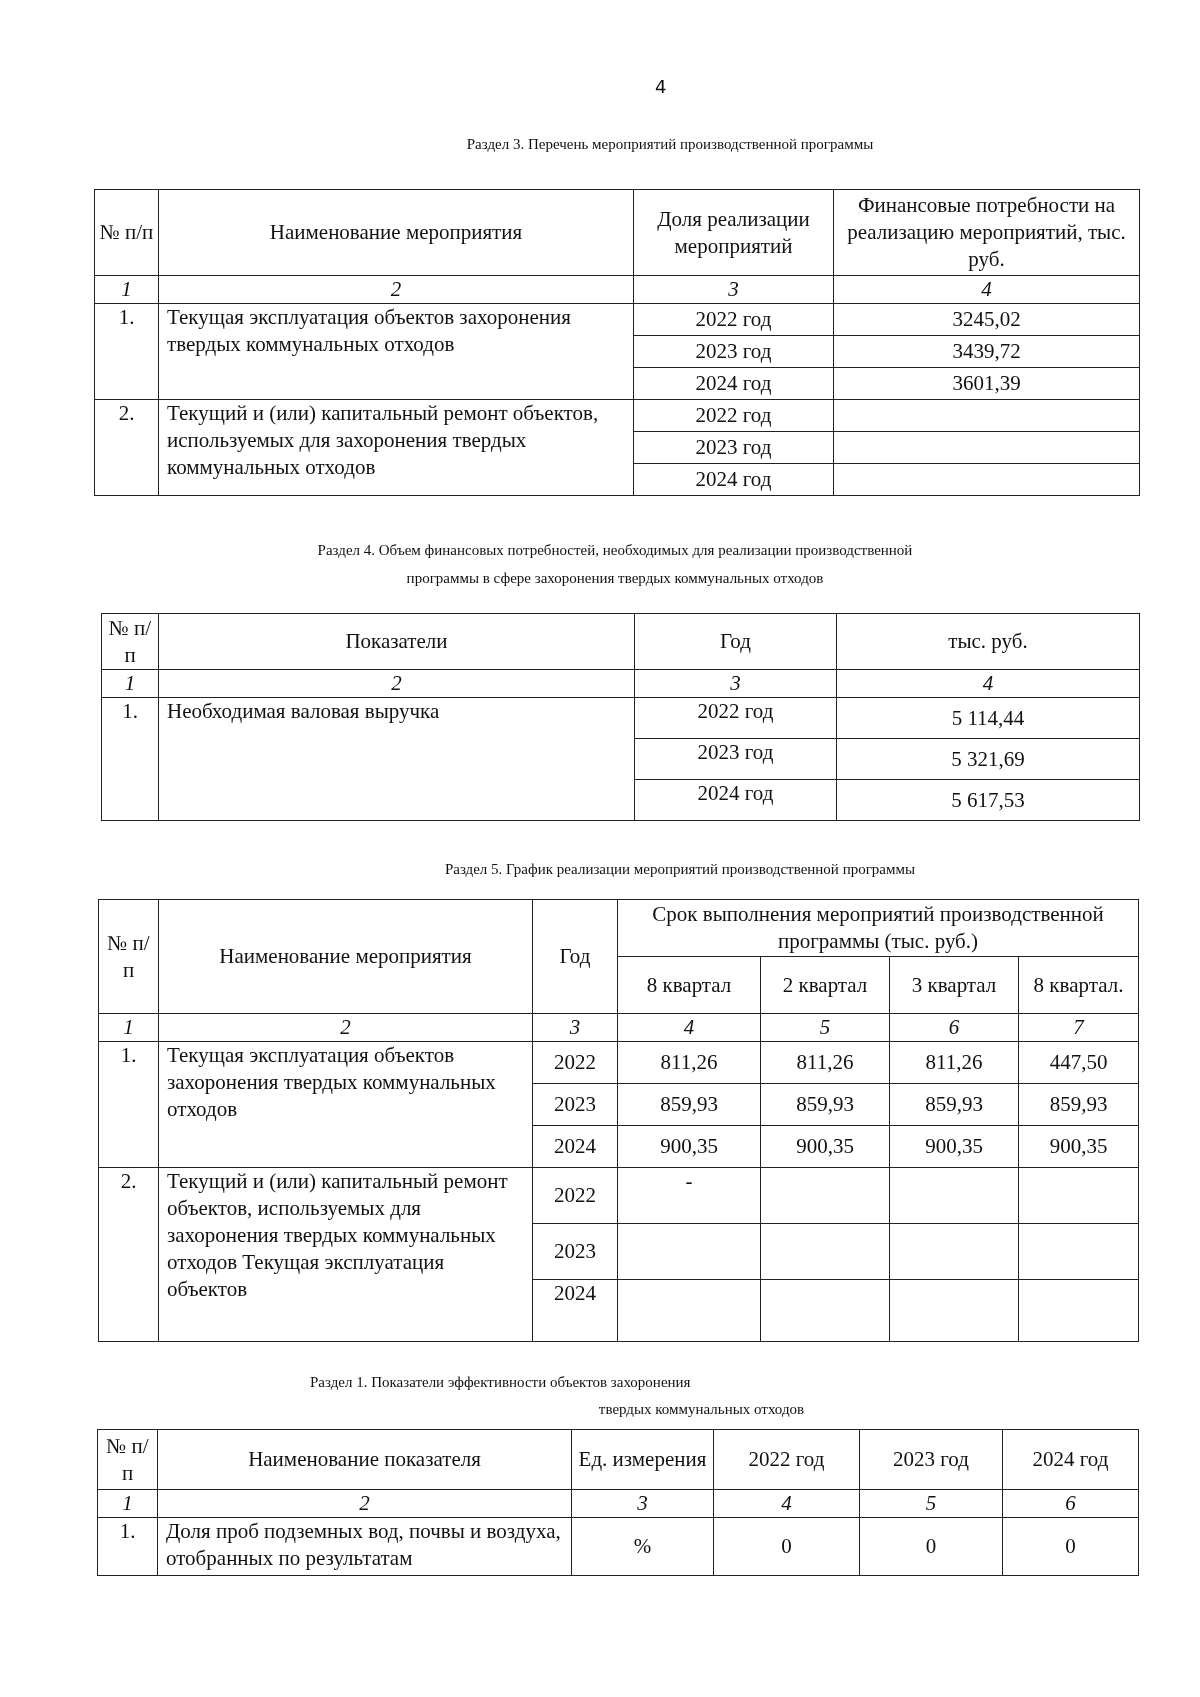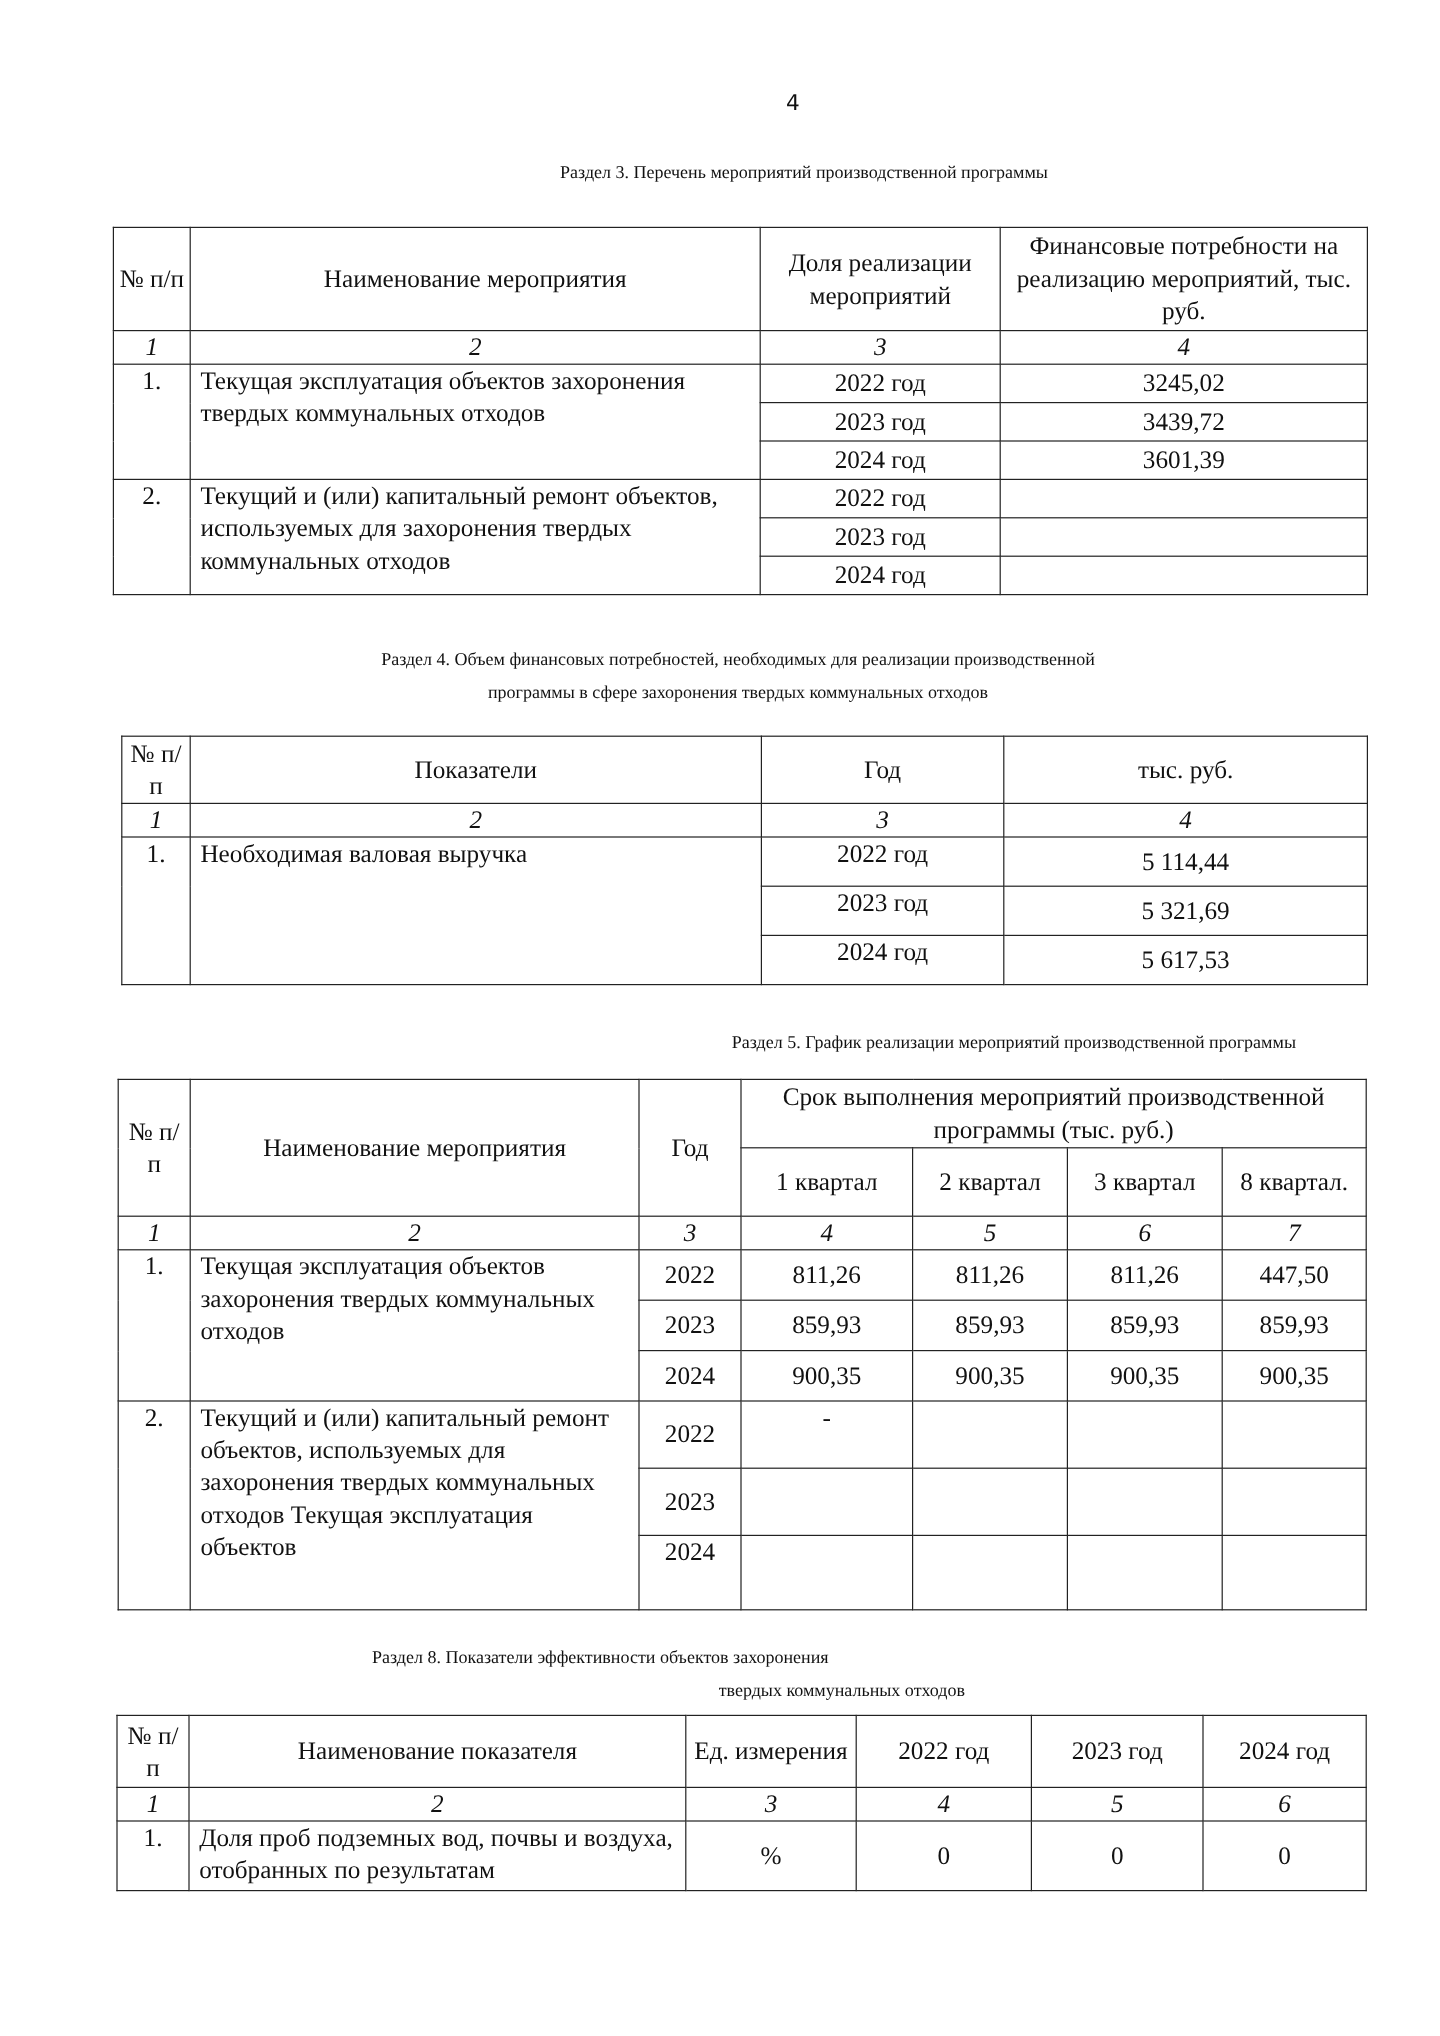--- a/index.html
+++ b/index.html
@@ -102,40 +102,40 @@
     <td class="num-top">2023 год</td>
     <td>5 321,69</td>
   </tr>
   <tr style="height:41px">
     <td class="num-top">2024 год</td>
     <td>5 617,53</td>
   </tr>
 </tbody>
   </table>
 
-<div class="title" style="top:855px; left:280px; width:800px; text-align:right;">Раздел 5. График реализации мероприятий производственной программы</div>
+<div class="title" style="top:855px; left:280px; width:800px; text-align:center;">Раздел 5. График реализации мероприятий производственной программы</div>
 <table style="top:899px; left:98px; width:1040px;">
   <colgroup>
       <col style="width:60px">
       <col style="width:374px">
       <col style="width:85px">
       <col style="width:143px">
       <col style="width:129px">
       <col style="width:129px">
       <col style="width:120px">
     </colgroup>
   <tbody>
       <tr style="height:57px">
     <td rowspan="2">№ п/п</td>
     <td rowspan="2">Наименование мероприятия</td>
     <td rowspan="2">Год</td>
     <td colspan="4">Срок выполнения мероприятий производственной программы (тыс. руб.)</td>
   </tr>
   <tr style="height:57px">
-    <td>1 квартал</td>
+    <td>8 квартал</td>
     <td>2 квартал</td>
     <td>3 квартал</td>
     <td>8 квартал.</td>
   </tr>
   <tr style="height:28px" class="it">
     <td>1</td>
     <td>2</td>
     <td>3</td>
     <td>4</td>
     <td>5</td>
@@ -184,21 +184,21 @@
   <tr style="height:62px">
     <td class="num-top">2024</td>
     <td></td>
     <td></td>
     <td></td>
     <td></td>
   </tr>
 </tbody>
   </table>
 
-<div class="title" style="top:1368px; left:310px; width:640px; text-align:left;">Раздел 8. Показатели эффективности объектов захоронения</div>
+<div class="title" style="top:1368px; left:310px; width:640px; text-align:left;">Раздел 1. Показатели эффективности объектов захоронения</div>
 <div class="title" style="top:1395px; left:310px; width:640px; text-align:center; padding-left:143px; box-sizing:border-box;">твердых коммунальных отходов</div>
 <table style="top:1429px; left:97px; width:1041px;">
   <colgroup>
       <col style="width:60px">
       <col style="width:414px">
       <col style="width:142px">
       <col style="width:146px">
       <col style="width:143px">
       <col style="width:136px">
     </colgroup>

